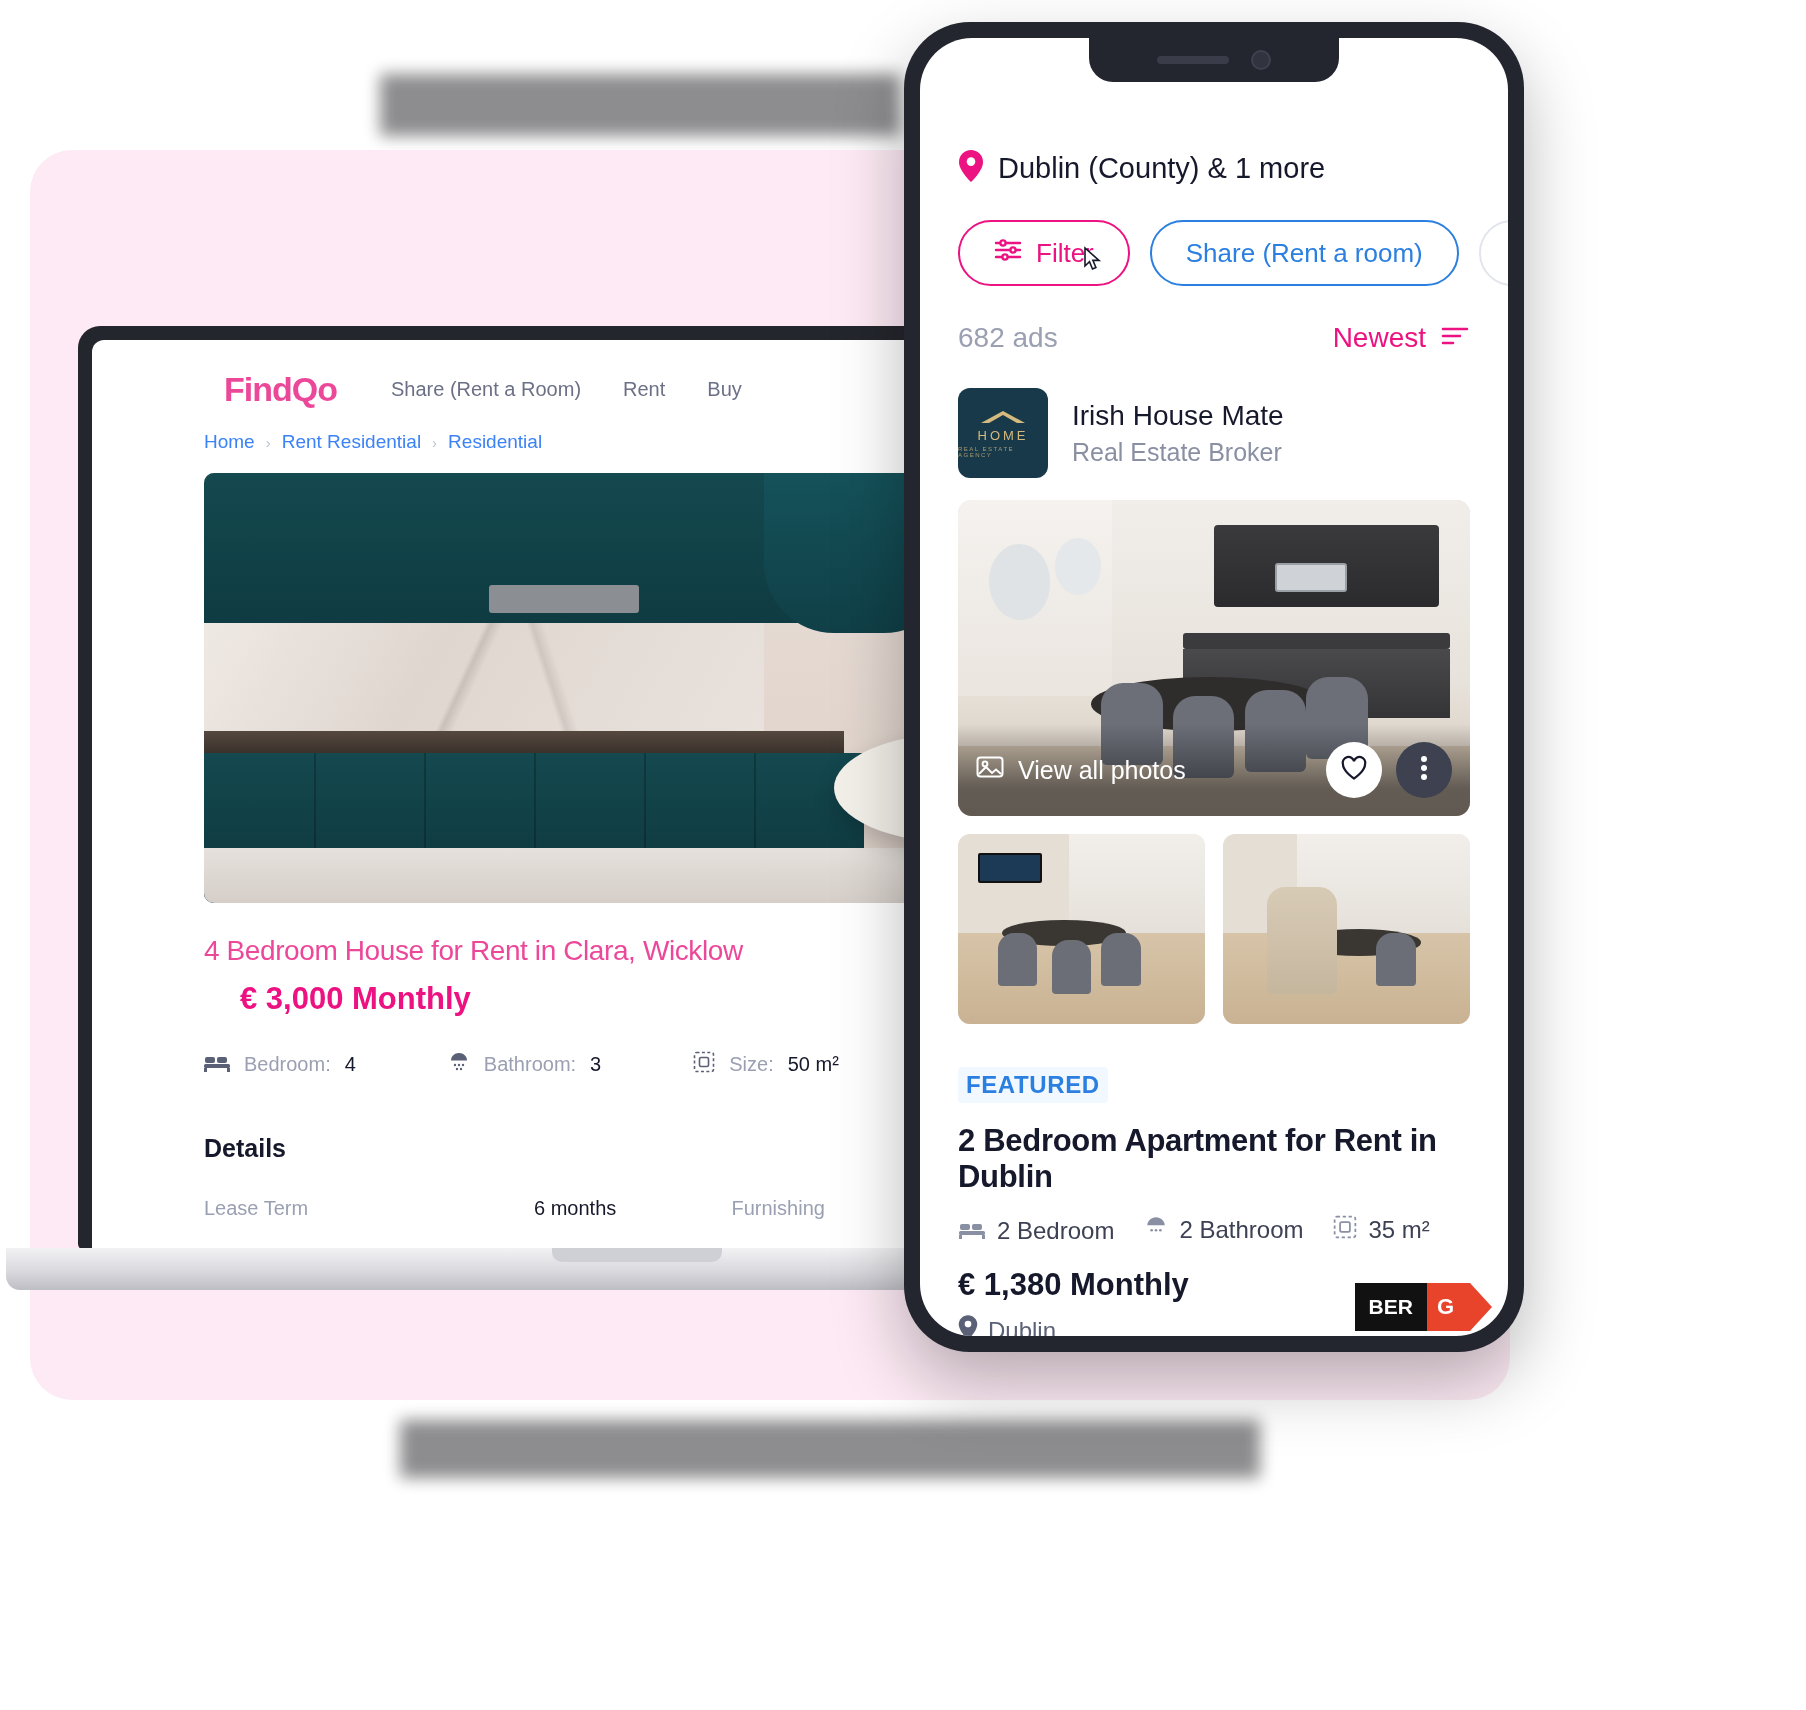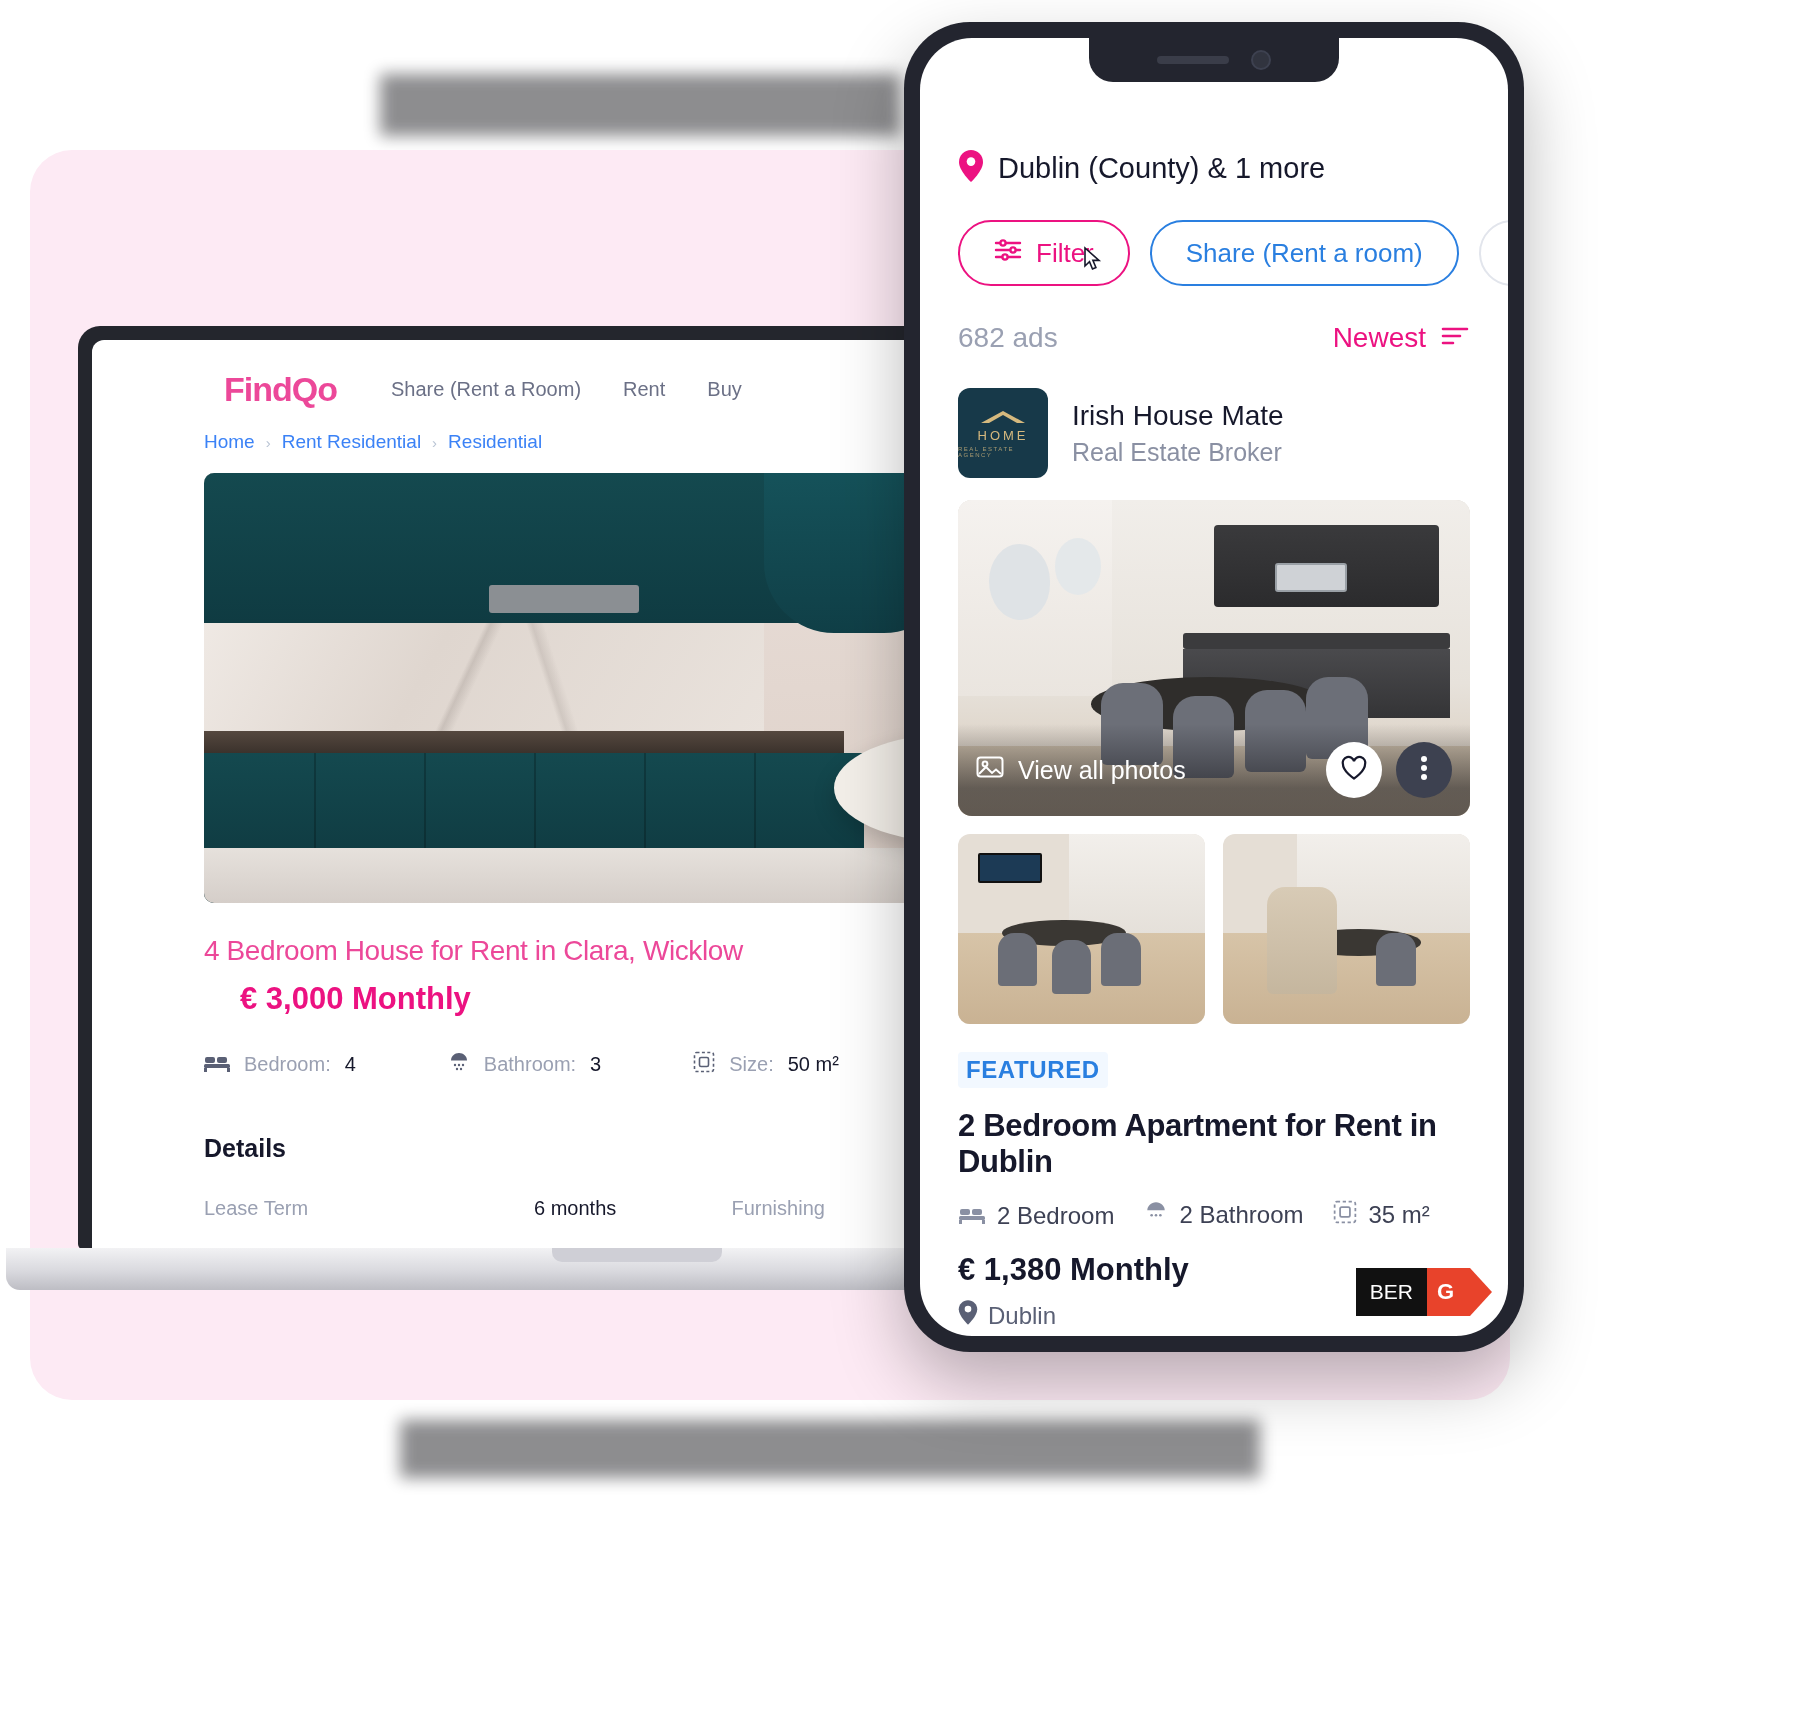--- a/index.html
+++ b/index.html
@@ -286,35 +286,35 @@
     position:absolute; width:16%; height:28%; background:#6b6e77;
     border-radius:16px 16px 4px 4px;
   }
   .thumb .throw {
     position:absolute; left:18%; top:28%; width:28%; height:56%;
     background: linear-gradient(180deg,#d8cbb6 0%,#c5b69e 100%);
     border-radius: 18px 18px 6px 6px;
   }
 
   .featured {
-    display:inline-block; margin-top: 28px; font-size: 24px; font-weight:700;
+    display:inline-block; margin-top: 43px; font-size: 24px; font-weight:700;
     color:#2a7fe0; letter-spacing:.6px; background:#f2f8ff;
     padding: 4px 8px; border-radius: 4px;
   }
   .ad-title { font-size: 31px; font-weight:600; color:#16182b; margin-top: 20px; letter-spacing:-.3px; }
   .ad-specs { display:flex; gap: 30px; align-items:flex-end; margin-top: 20px; }
   .ad-spec { display:flex; align-items:center; gap:11px; font-size:24px; color:#3d4154; }
   .price-row {
     display:flex; align-items:center; justify-content:space-between; margin-top: 22px;
   }
   .ad-price { font-size:31px; font-weight:700; color:#16182b; }
   .ad-loc { display:flex; align-items:center; gap:10px; font-size:24px; color:#5a6075; margin-top:12px; }
   .ber { display:flex; align-items:center; height: 48px; }
   .ber-label {
-    background:#111; color:#fff; font-size:21px; font-weight:400;
+    background:#111; color:#fff; font-size:21px; font-weight:700;
     padding: 0 14px; height:48px; display:flex; align-items:center;
   }
   .ber-grade {
     position:relative; background:#e8432b; color:#fff; font-weight:700;
     font-size:22px; height:48px; display:flex; align-items:center;
     padding: 0 16px 0 10px;
   }
   .ber-grade:after{
     content:""; position:absolute; right:-22px; top:0;
     border-top: 24px solid transparent; border-bottom:24px solid transparent;

